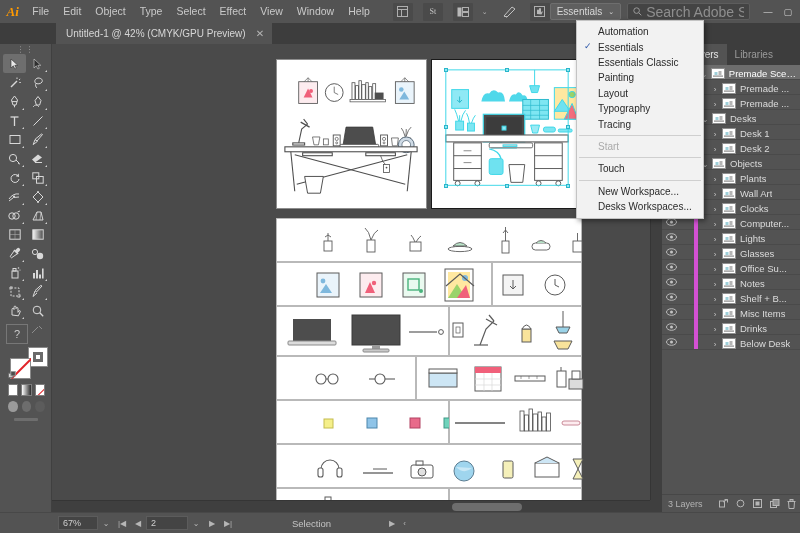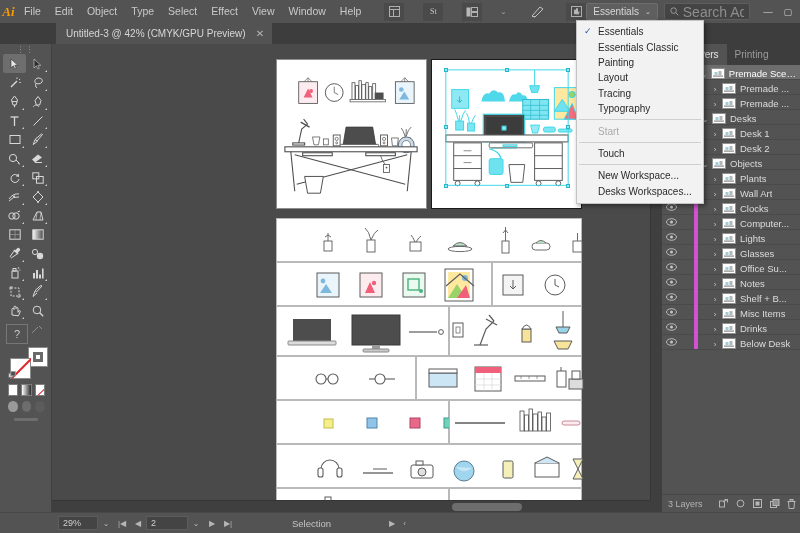--- a/index.html
+++ b/index.html
@@ -20,21 +20,21 @@
   }
   .ai-logo {
     width:26px; height:23px; display:flex; align-items:center; justify-content:center;
     color:#ff9a00; font-weight:bold; font-size:13px; font-style:italic;
     font-family:"Liberation Serif", serif;
   }
   .menu-item {
     padding:0 7px; height:23px; line-height:23px; font-size:10.5px; color:#c9c9c9;
     white-space:nowrap; cursor:default;
   }
-  .tb-icons { display:flex; align-items:center; margin-left:16px; gap:19px; }
+  .tb-icons { display:flex; align-items:center; margin-left:16px; gap:10px; }
   .tb-btn {
     width:20px; height:18px; background:#4a4a4a; border-radius:1px;
     display:flex; align-items:center; justify-content:center;
     font-size:8px; color:#b0b0b0; position:relative;
   }
   .tb-btn.flat { background:transparent; }
   .tb-caret { font-size:7px; color:#b5b5b5; margin-left:-1px; margin-right:2px;}
   .spacer { flex:1; }
   .ws-switch {
     height:17px; background:#5f5f5f; border:1px solid #6e6e6e; border-radius:2px;
@@ -304,58 +304,61 @@
     </div>
 
     <div class="win-ctrls">
       <div class="win-btn">—</div>
       <div class="win-btn">▢</div>
     </div>
   </div>
 
   <div class="ws-menu">
     <div class="ws-row">
+      <span>Automation</span>
+    </div>
+    <div class="ws-row">
       <span class="tick">✓</span>
       <span>Essentials</span>
     </div>
     <div class="ws-row">
       <span>Essentials Classic</span>
     </div>
     <div class="ws-row">
       <span>Painting</span>
     </div>
     <div class="ws-row">
       <span>Layout</span>
     </div>
     <div class="ws-row">
+      <span>Typography</span>
+    </div>
+    <div class="ws-row">
       <span>Tracing</span>
-    </div>
-    <div class="ws-row">
-      <span>Typography</span>
     </div>
     <div class="ws-sep"></div>
     <div class="ws-row disabled">
       <span>Start</span>
     </div>
     <div class="ws-sep"></div>
     <div class="ws-row">
       <span>Touch</span>
     </div>
     <div class="ws-sep"></div>
     <div class="ws-row">
       <span>New Workspace...</span>
     </div>
     <div class="ws-row">
       <span>Desks Workspaces...</span>
     </div>
   </div>
 
   <div class="tabbar">
     <div class="doc-tab">
-      <span>Untitled-3 @ 42% (CMYK/GPU Preview)</span>
+      <span>Untitled-1 @ 42% (CMYK/GPU Preview)</span>
       <span class="x">✕</span>
     </div>
   </div>
 
   <div class="toolbar">
     <div class="tb-grip">⋮⋮</div>
     <div class="tool-grid">
 
       <div class="tool active">
         <svg width="9" height="12" viewBox="0 0 9 12">
@@ -976,21 +979,21 @@
     <div class="hscroll">
       <div class="hthumb" style="left:400px; width:70px;"></div>
     </div>
     <div class="corner-box"></div>
   </div>
 
   <div class="rpanel">
     <div class="rp-tabs">
       <div class="rp-tab cut">es</div>
       <div class="rp-tab active">Layers</div>
-      <div class="rp-tab">Printing</div>
+      <div class="rp-tab">Libraries</div>
     </div>
 
     <div class="layers-list" id="layers-list">
         <div class="lrow sel">
           <div class="eye">
             <svg width="11" height="8" viewBox="0 0 11 8">
               <ellipse cx="5.5" cy="4" rx="5" ry="3.3" fill="none" stroke="#c4c4c4" stroke-width=".9"></ellipse>
               <circle cx="5.5" cy="4" r="1.5" fill="#c4c4c4"></circle>
             </svg>
           </div>
@@ -1358,21 +1361,21 @@
             <path d="M1.5 2.5 L7.5 2.5 L7 9.5 L2 9.5 Z" fill="none" stroke="#b6b6b6"></path>
             <line x1="0.5" y1="2.5" x2="8.5" y2="2.5" stroke="#b6b6b6"></line>
             <rect x="3" y="0.5" width="3" height="1.6" fill="none" stroke="#b6b6b6"></rect>
           </svg>
       </div>
     </div>
   </div>
 
   <div class="statusbar">
     <div class="sb-left"></div>
-    <div class="zoom-field">29%</div>
+    <div class="zoom-field">67%</div>
     <div class="sb-arrow">⌄</div>
     <div class="sb-arrow">|◀</div>
     <div class="sb-arrow">◀</div>
     <div class="page-field">2</div>
     <div class="sb-arrow">⌄</div>
     <div class="sb-arrow">▶</div>
     <div class="sb-arrow">▶|</div>
     <div class="sb-tool">Selection</div>
     <div class="sb-right-grp">
       <span style="font-size:8px;color:#b6b6b6;">▶</span>

